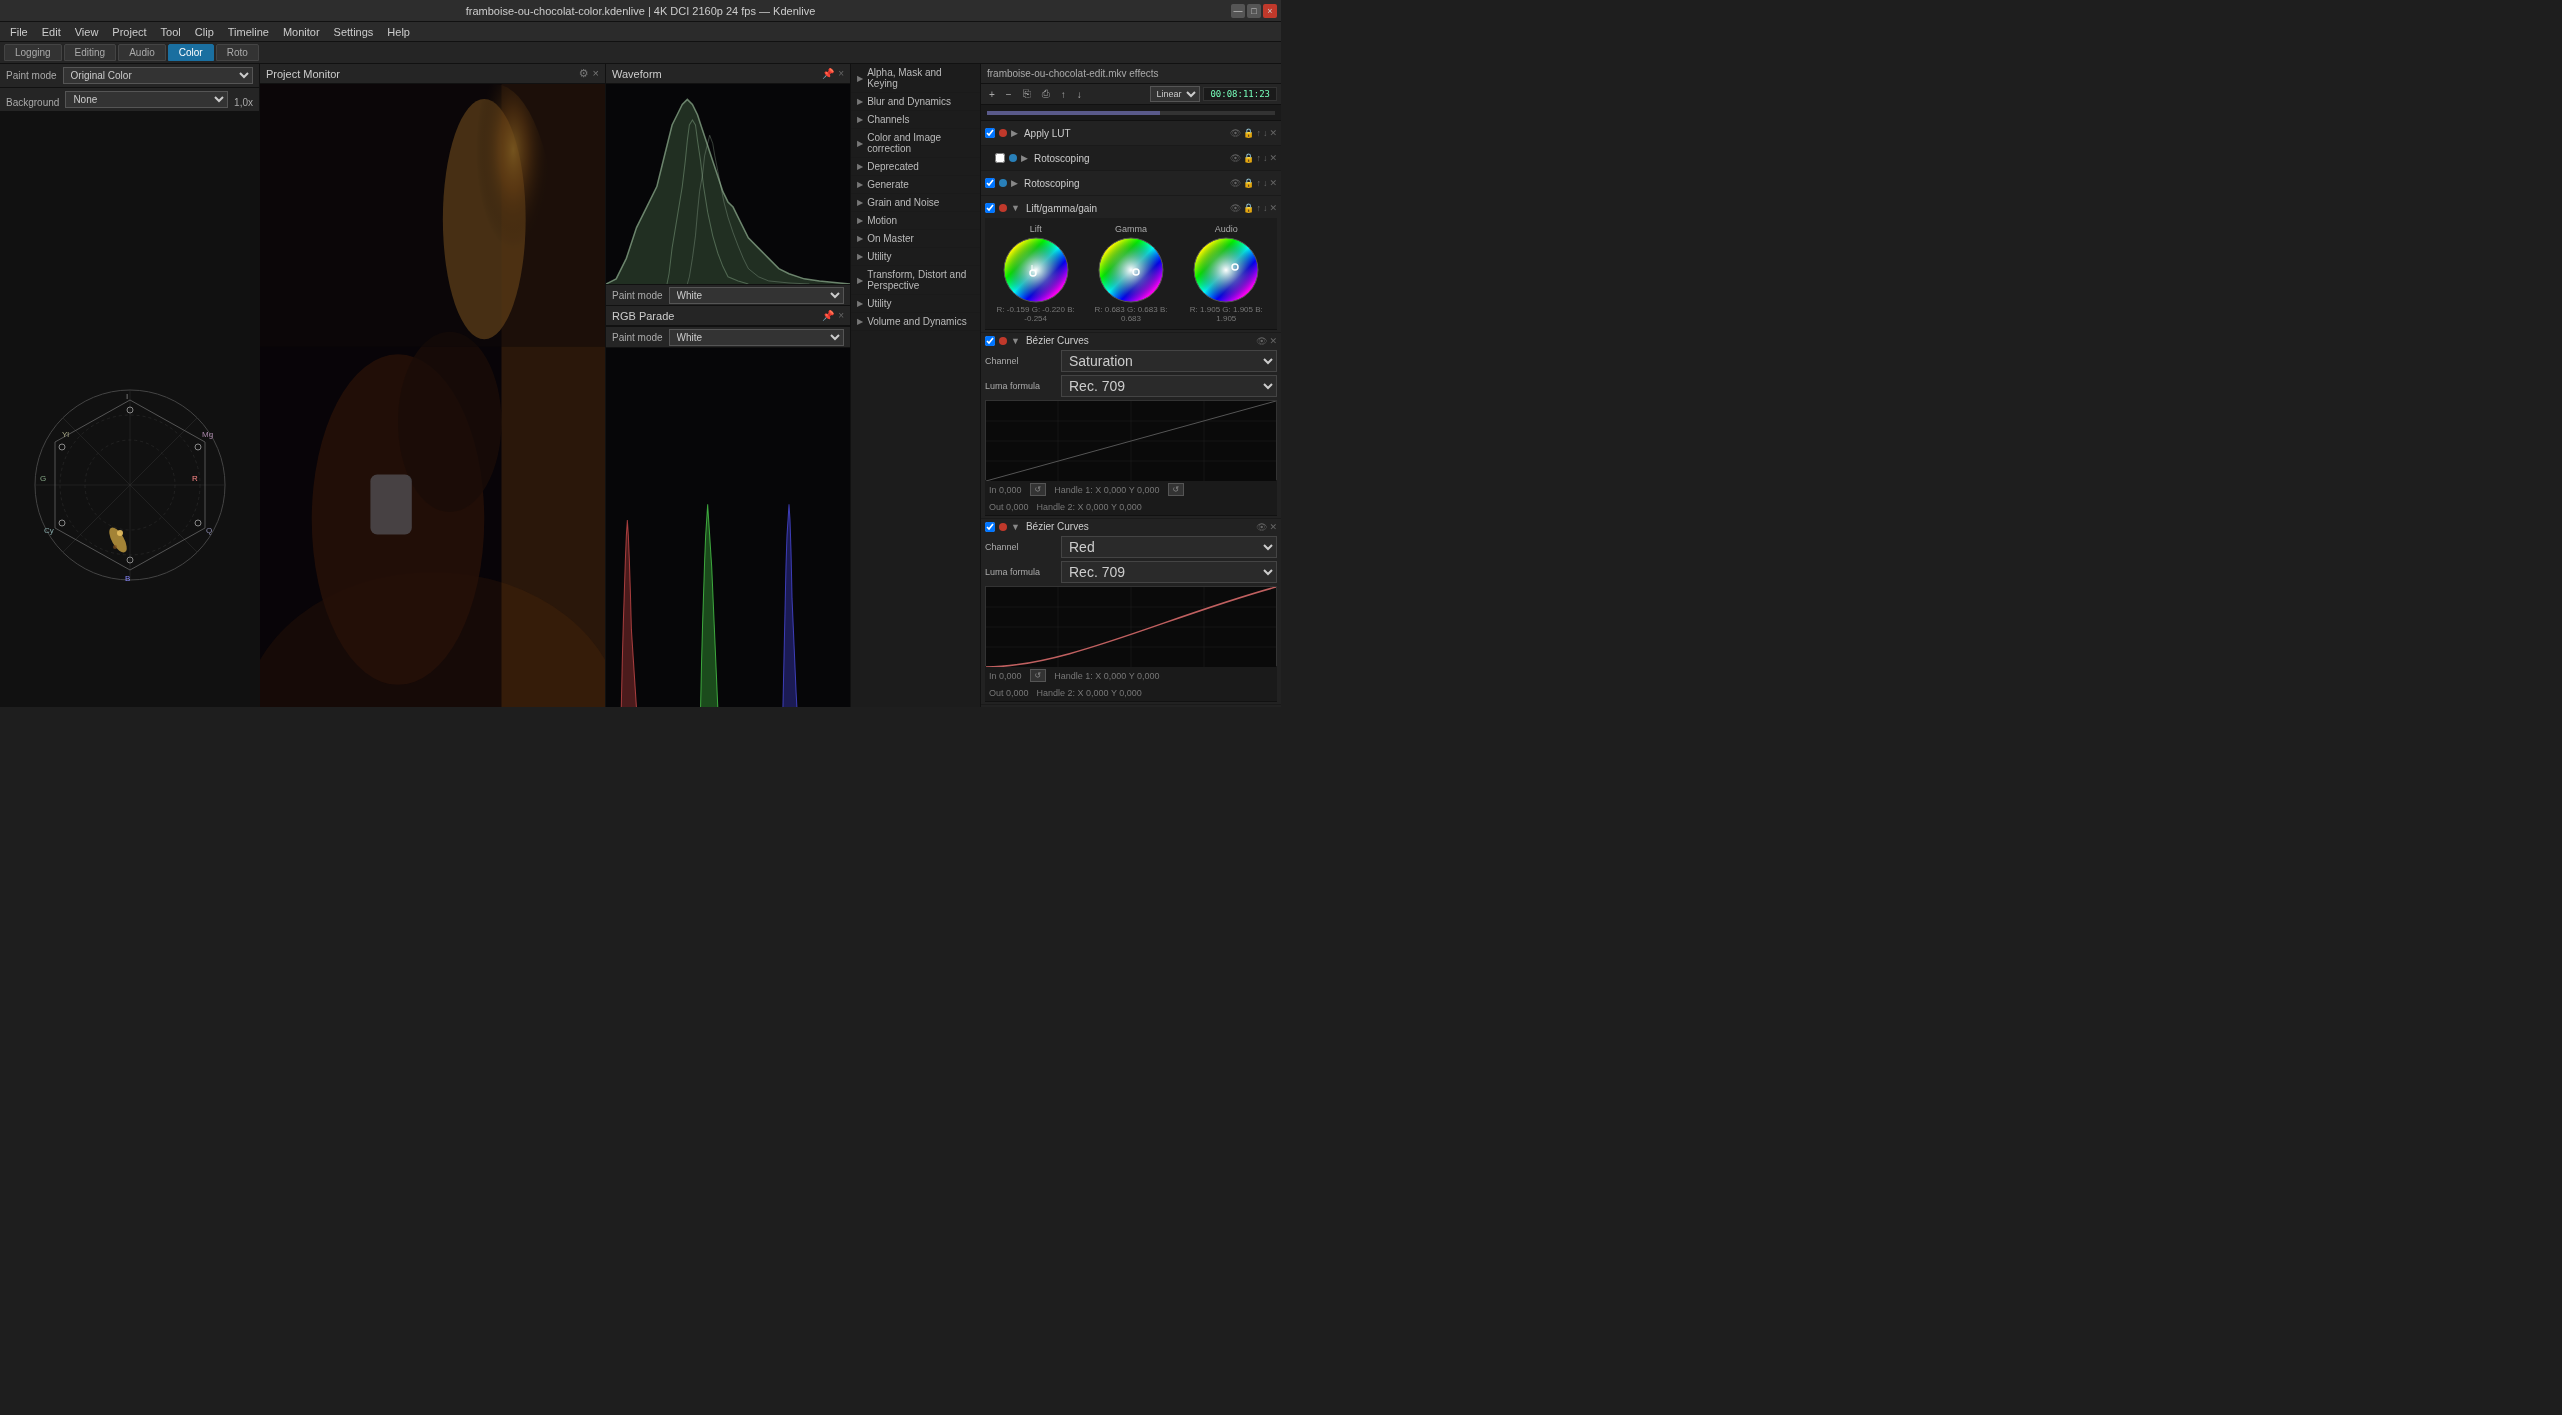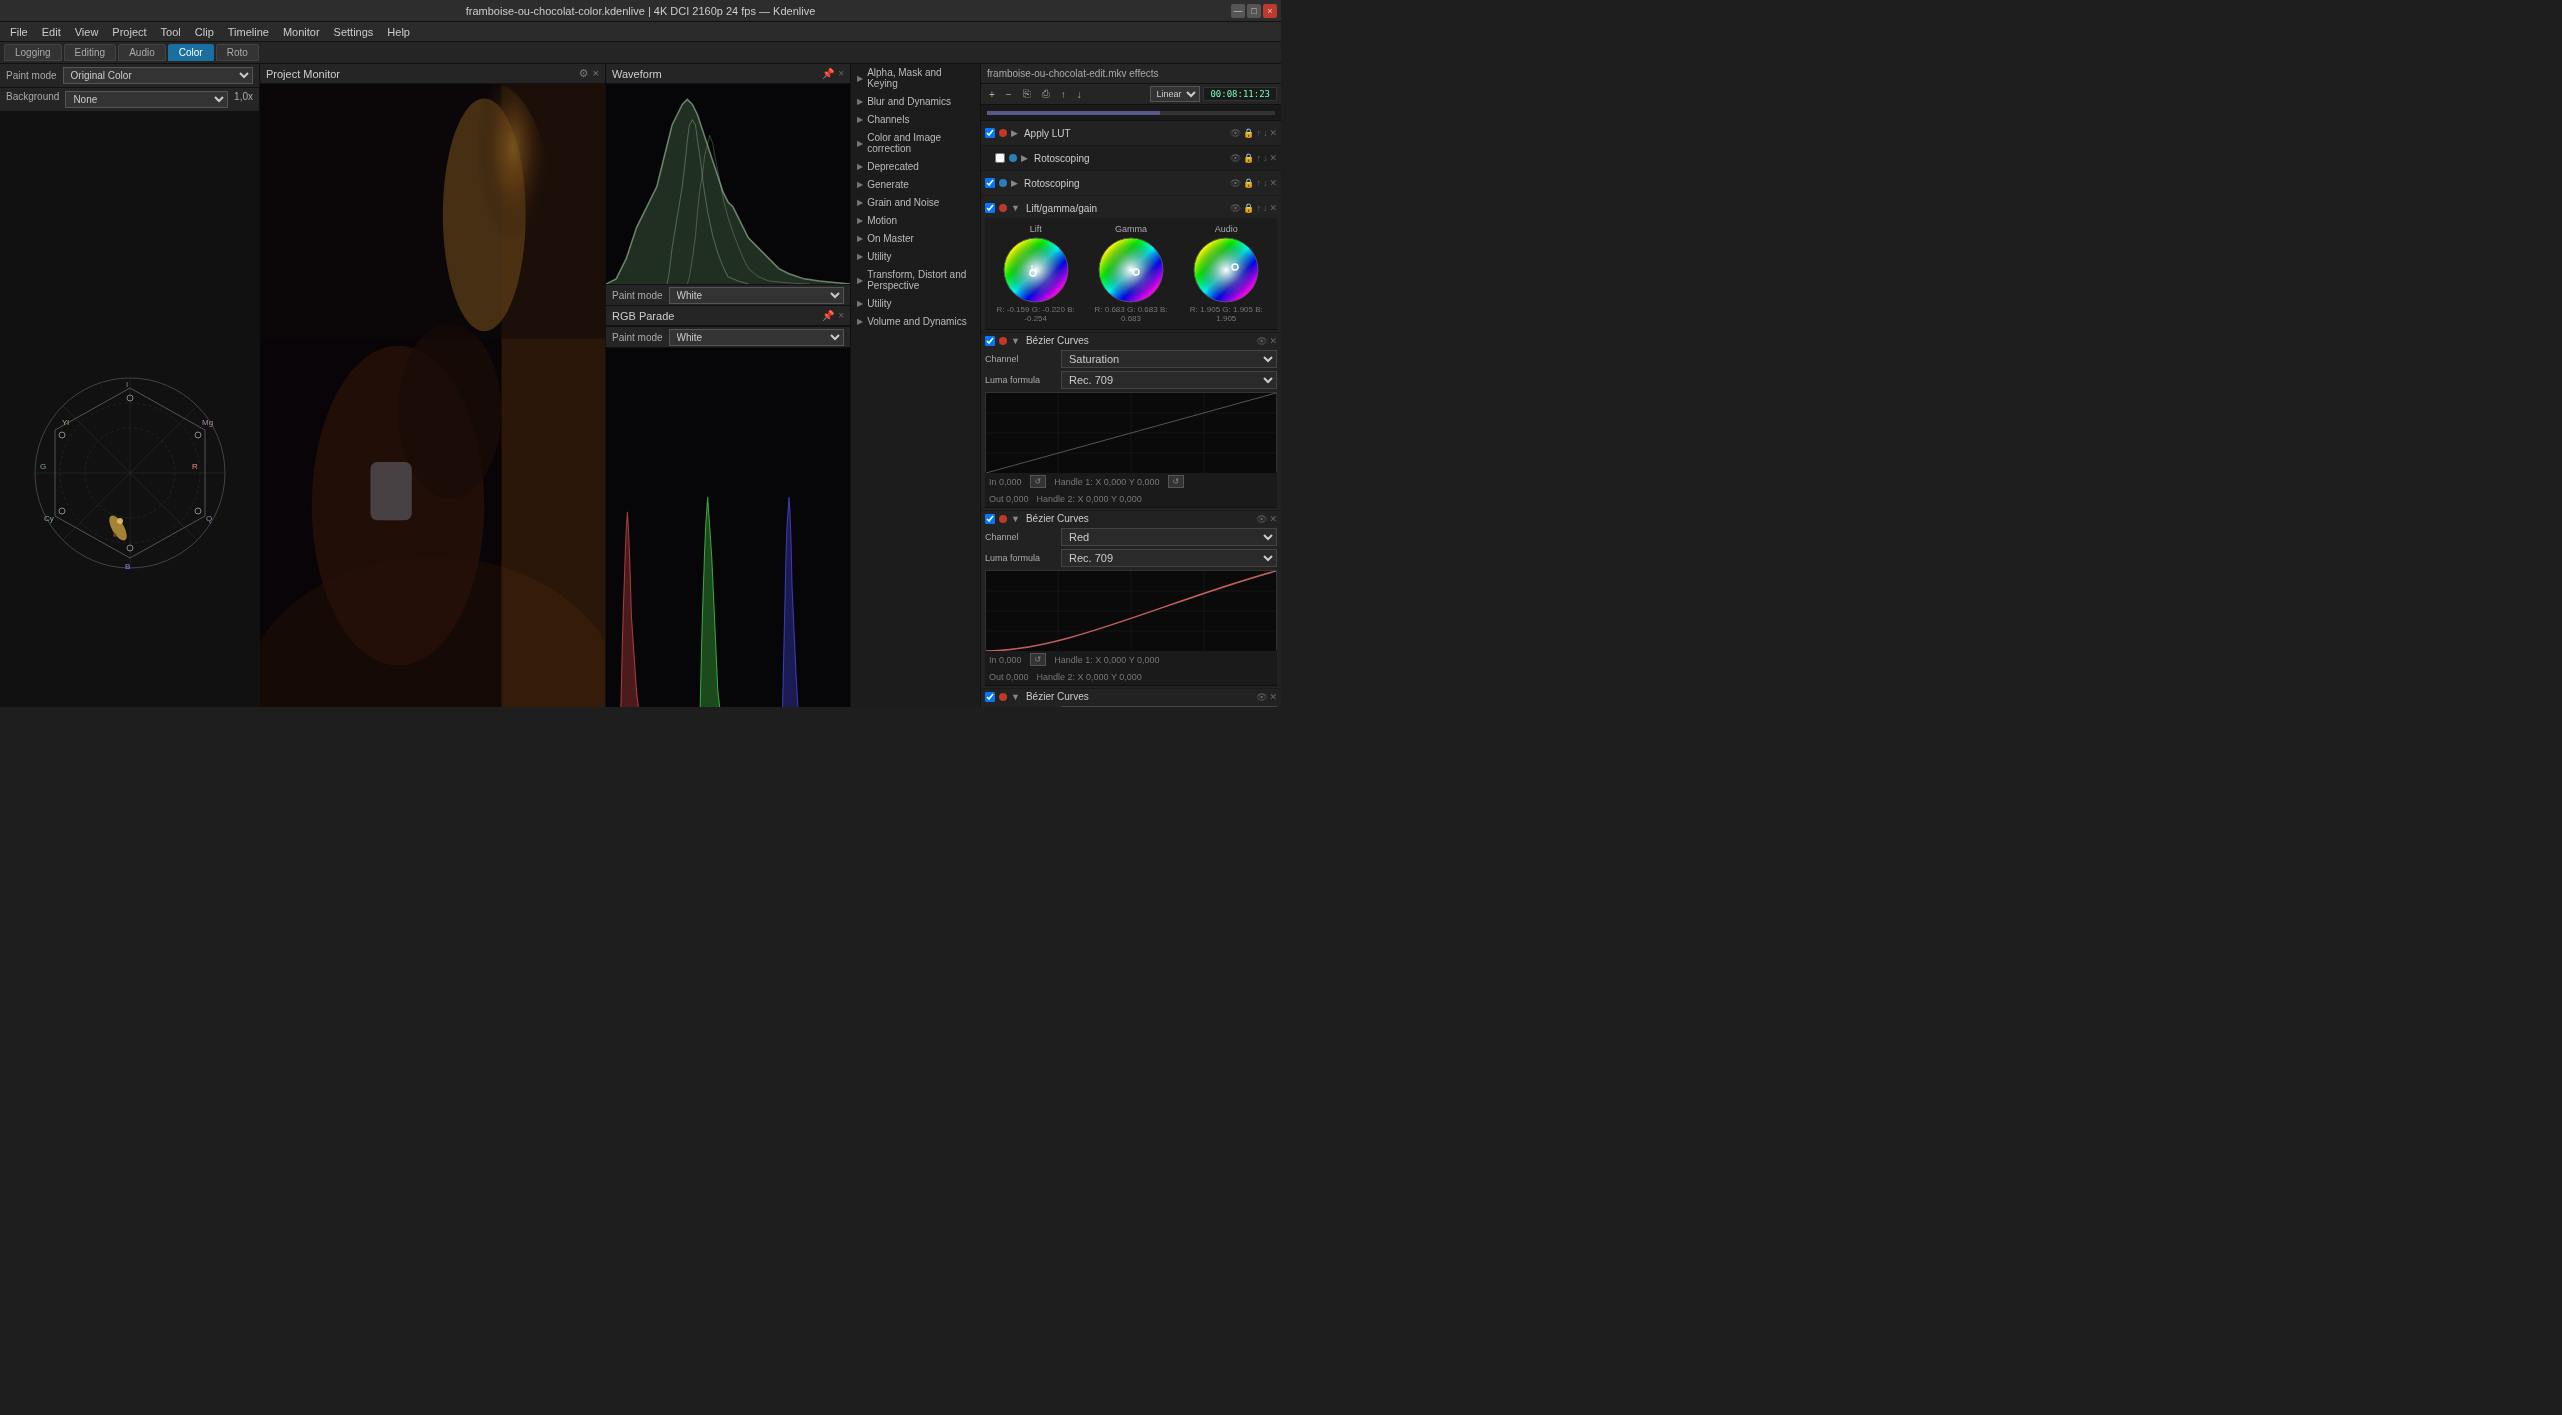--- a/index.html
+++ b/index.html
@@ -101,21 +101,21 @@
     .select-sm {
       background: #333;
       color: #ccc;
       border: 1px solid #555;
       font-size: 10px;
       padding: 1px 3px;
       flex: 1;
     }
     #bg-row {
       display: flex;
-      align-items: flex-start;
+      align-items: flex-end;
       padding: 3px 6px;
       gap: 6px;
       background: #252525;
       border-bottom: 1px solid #111;
     }
     #vectorscope-area {
       flex: 1;
       display: flex;
       align-items: center;
       justify-content: center;
@@ -513,21 +513,21 @@
     .channel-label {
       font-size: 9px;
       color: #aaa;
       width: 70px;
     }
     .channel-select {
       flex: 1;
       background: #2a2a2a;
       border: 1px solid #444;
       color: #ccc;
-      font-size: 11px;
+      font-size: 14px;
       padding: 1px 3px;
     }
     .bezier-canvas {
       width: 100%;
       height: 80px;
       background: #111;
       border: 1px solid #333;
       position: relative;
     }
 

